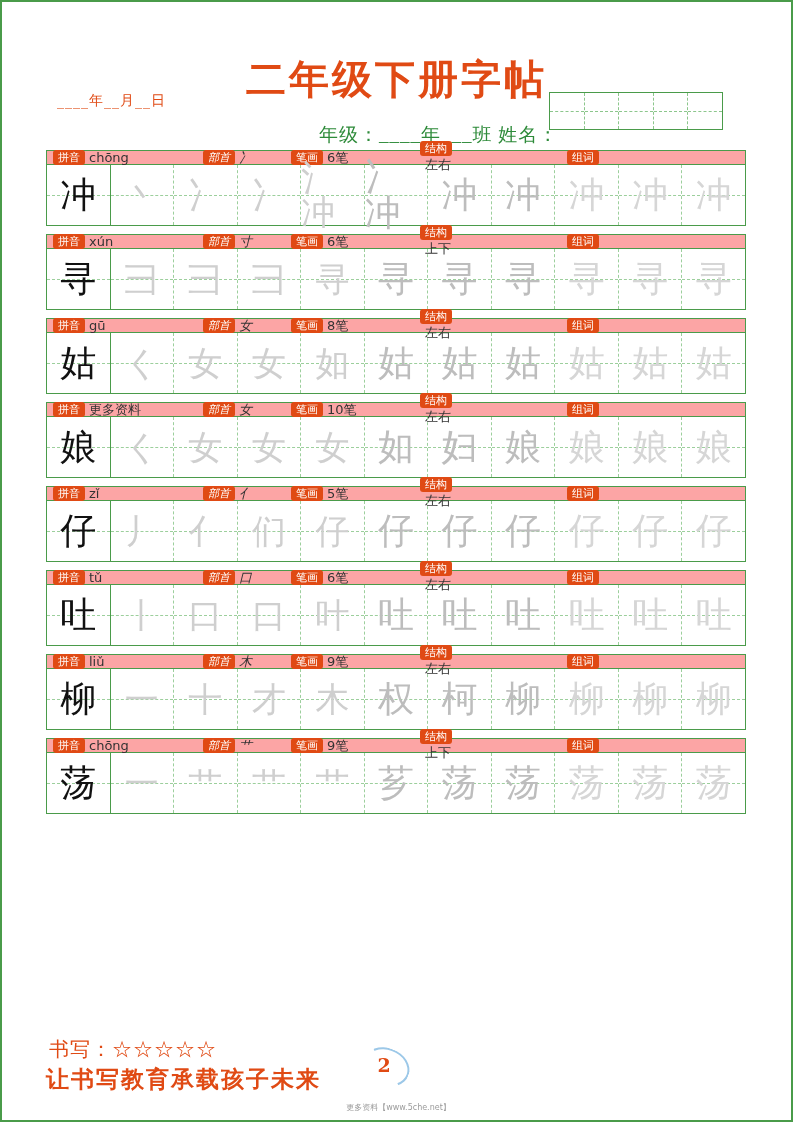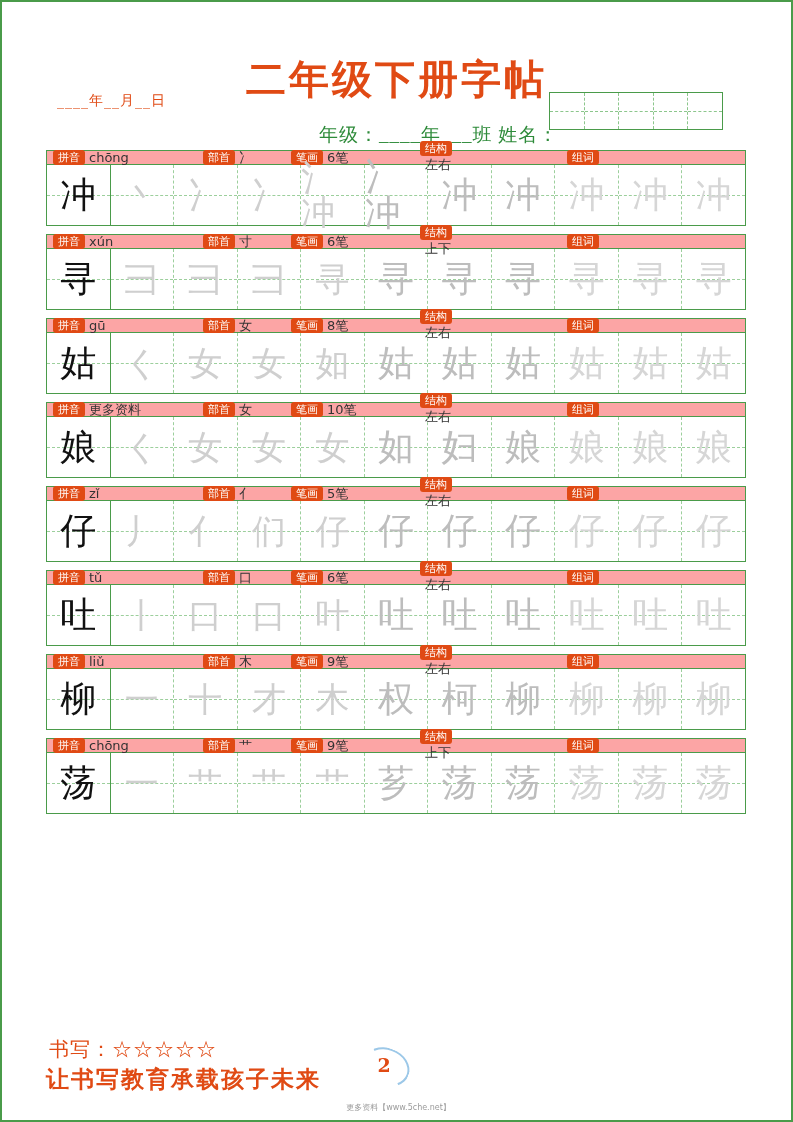--- a/index.html
+++ b/index.html
@@ -111,21 +111,21 @@
     margin-right: 4px;
     white-space: nowrap;
   }
   .mval {
     font-size: 13px;
     color: #333333;
     font-family: "DejaVu Sans", sans-serif;
     white-space: nowrap;
   }
   .m-pinyin { position: relative; display: flex; align-items: center; width: 150px; }
-  .m-bushou { position: relative; display: flex; align-items: center; width: 88px; }
+  .m-bushou { position: relative; display: flex; align-items: center; width: 88px; font-style: italic; }
   .m-bihua  { position: relative; display: flex; align-items: center; width: 92px; }
   .m-jiegou { position: relative; display: flex; align-items: center; width: 110px; flex-direction: column; }
   .m-zuci   { position: relative; display: flex; align-items: center; flex: 1; padding-left: 74px; }
 
   .grid {
     height: 60px;
     display: flex;
   }
   .gcell {
     flex: 1 1 0;

